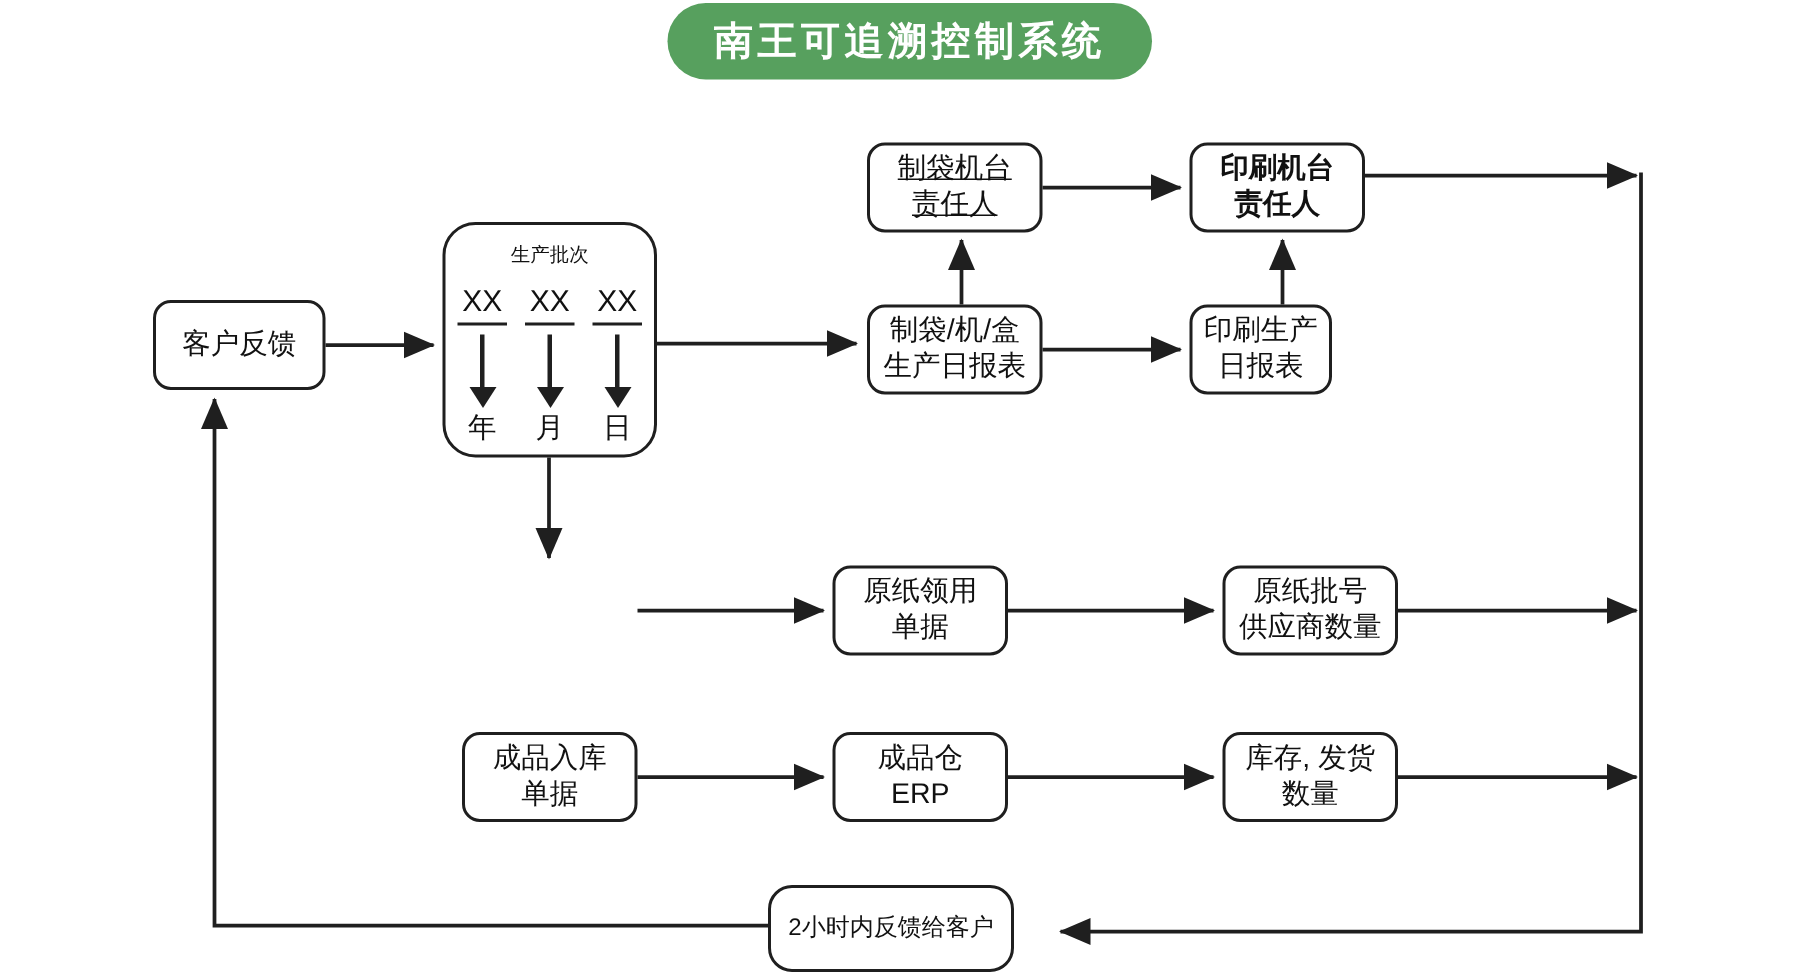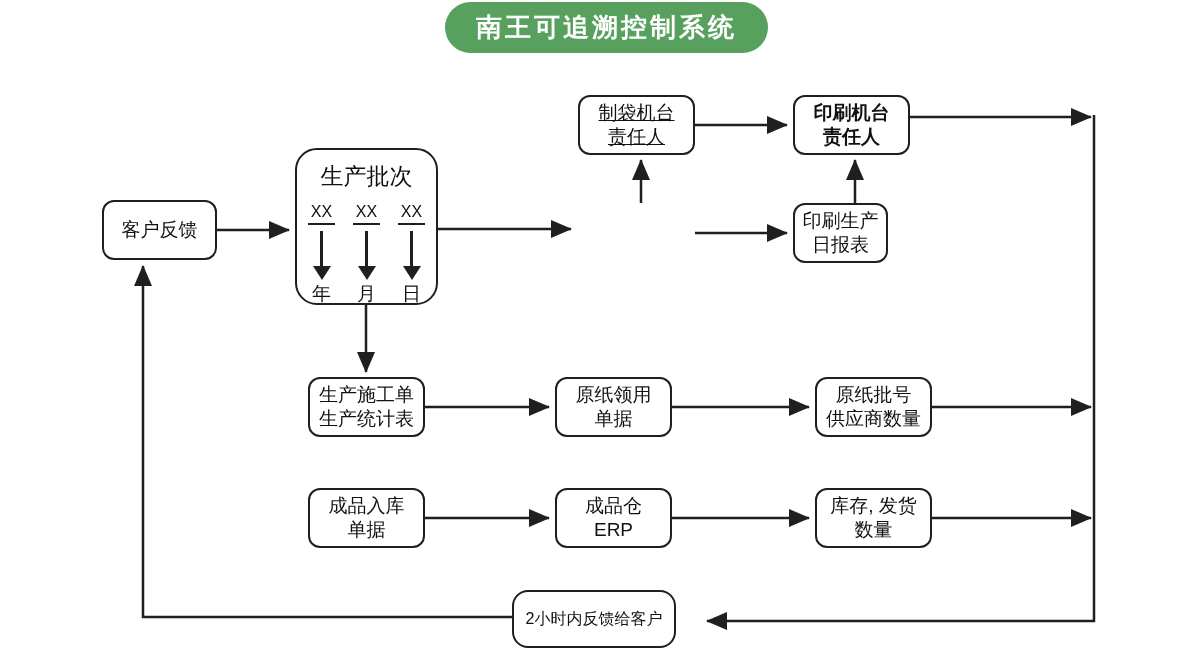--- a/index.html
+++ b/index.html
@@ -64,25 +64,25 @@
   .b-bagreport  { left: 578px; top: 203px; width: 117px; height: 60px; }
   .b-printrep   { left: 793px; top: 203px; width: 95px; height: 60px; }
   .b-workorder  { left: 308px; top: 377px; width: 117px; height: 60px; }
   .b-paperreq   { left: 555px; top: 377px; width: 117px; height: 60px; }
   .b-paperbatch { left: 815px; top: 377px; width: 117px; height: 60px; }
   .b-finrec     { left: 308px; top: 488px; width: 117px; height: 60px; }
   .b-finerp     { left: 555px; top: 488px; width: 117px; height: 60px; }
   .b-inventory  { left: 815px; top: 488px; width: 117px; height: 60px; }
   .b-feedback2h { left: 512px; top: 590px; width: 164px; height: 58px; border-radius: 16px; font-size: 16px; }
 
-  .pb-title { font-size: 23px; margin-top: 12px; }
+  .pb-title { font-size: 13px; margin-top: 12px; }
   .pb-row { display: flex; gap: 11px; align-items: flex-start; margin-top: 11px; }
   .pb-col { display: flex; flex-direction: column; align-items: center; width: 34px; }
   .pb-code {
-    font-size: 16px;
+    font-size: 20px;
     border-bottom: 2.5px solid var(--line-color);
     padding: 0 3px 1px 3px;
     text-align: right;
   }
   .pb-stem { width: 2.5px; height: 35px; background: var(--line-color); margin-top: 6px; }
   .pb-head {
     width: 0; height: 0;
     border-left: 9px solid transparent;
     border-right: 9px solid transparent;
     border-top: 14px solid var(--line-color);
@@ -169,30 +169,30 @@
   <div class="node b-bagresp">
     <span>制袋机台</span>
     <span>责任人</span>
   </div>
 
   <div class="node b-printresp">
     <span>印刷机台</span>
     <span>责任人</span>
   </div>
 
+  <div class="node b-bagreport">
+    <span>制袋/机/盒</span>
+    <span>生产日报表</span>
+  </div>
 
   <div class="node b-printrep">
     <span>印刷生产</span>
     <span>日报表</span>
   </div>
 
-  <div class="node b-workorder">
-    <span>生产施工单</span>
-    <span>生产统计表</span>
-  </div>
 
   <div class="node b-paperreq">
     <span>原纸领用</span>
     <span>单据</span>
   </div>
 
   <div class="node b-paperbatch">
     <span>原纸批号</span>
     <span>供应商数量</span>
   </div>

